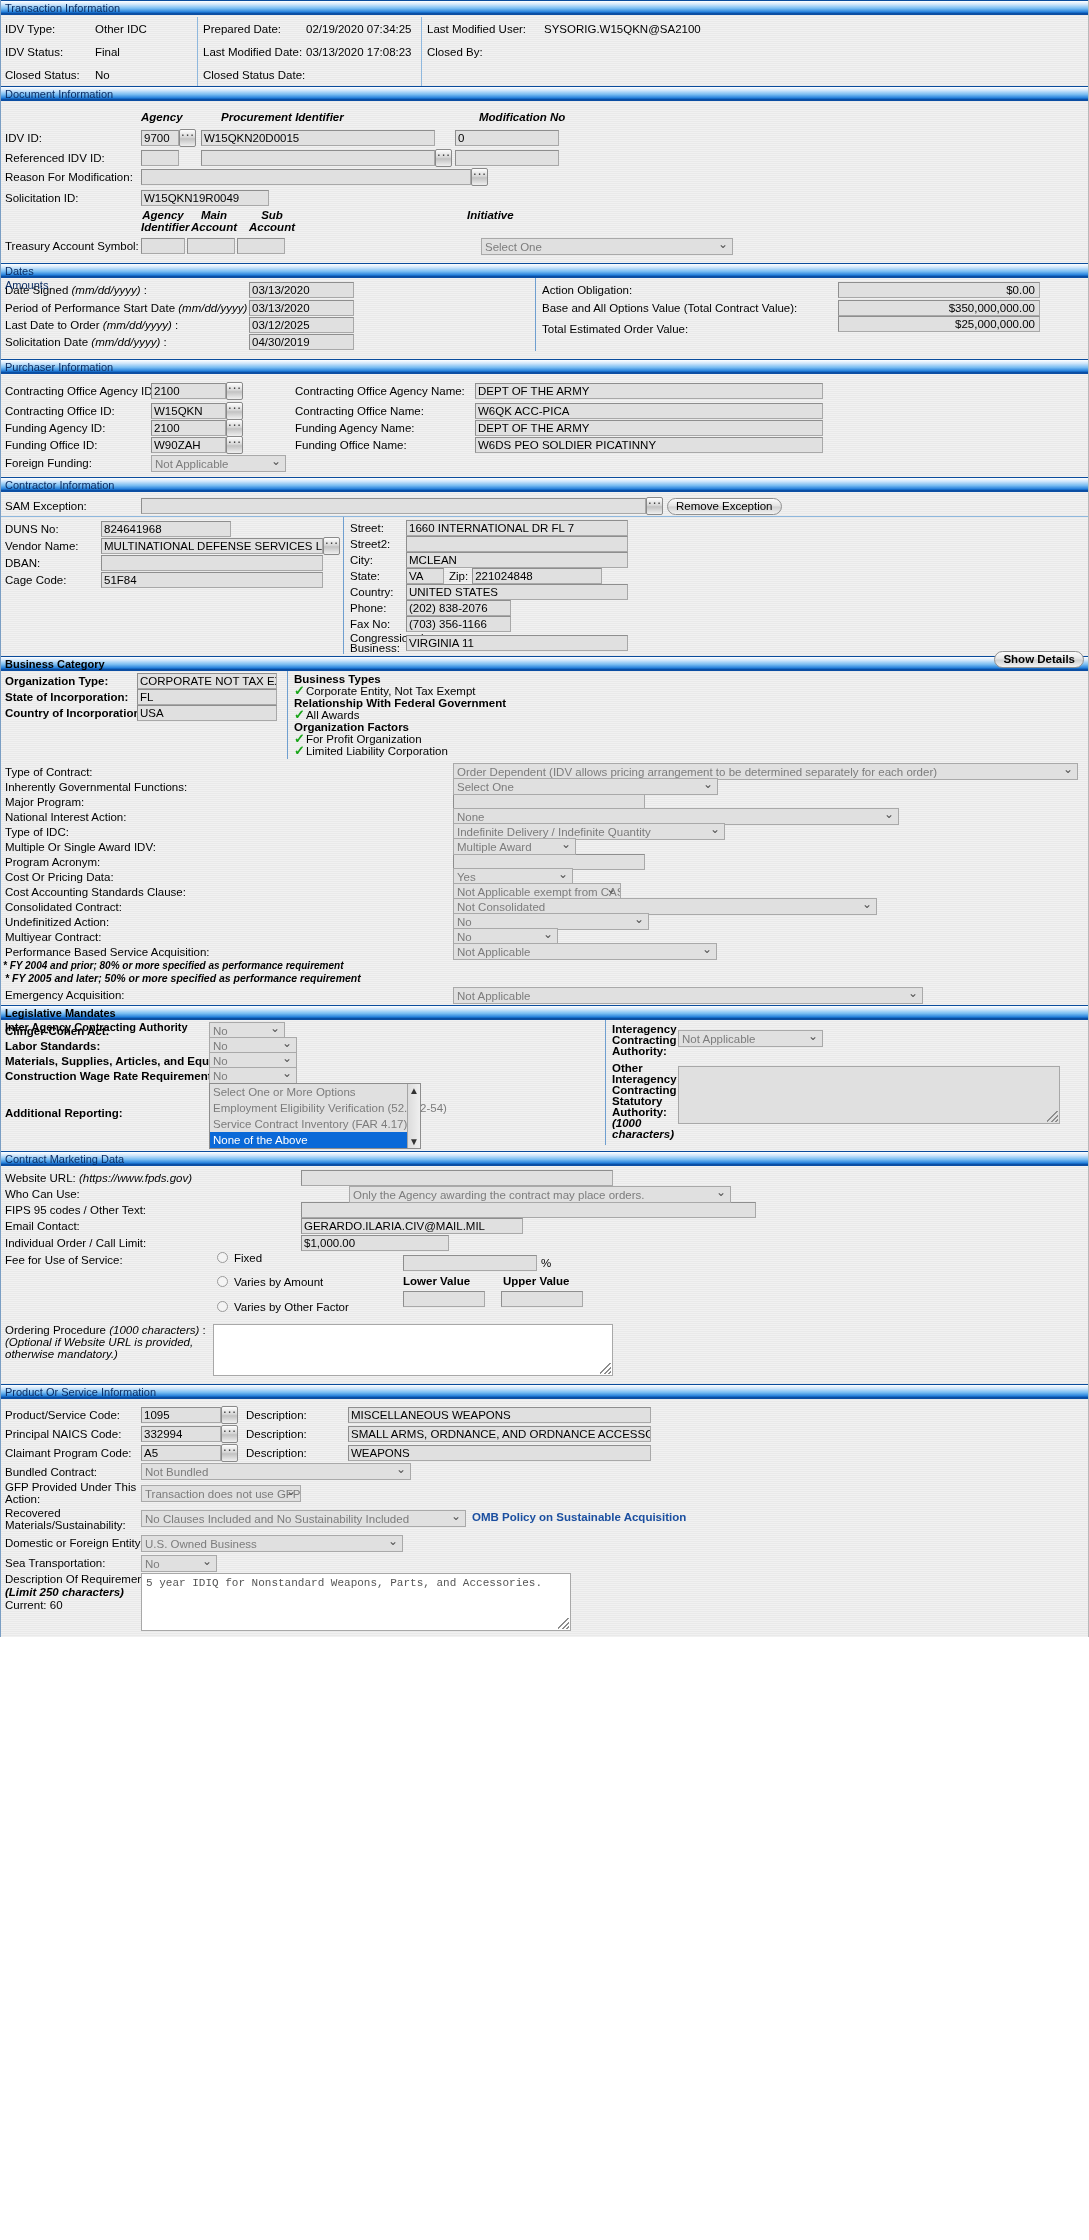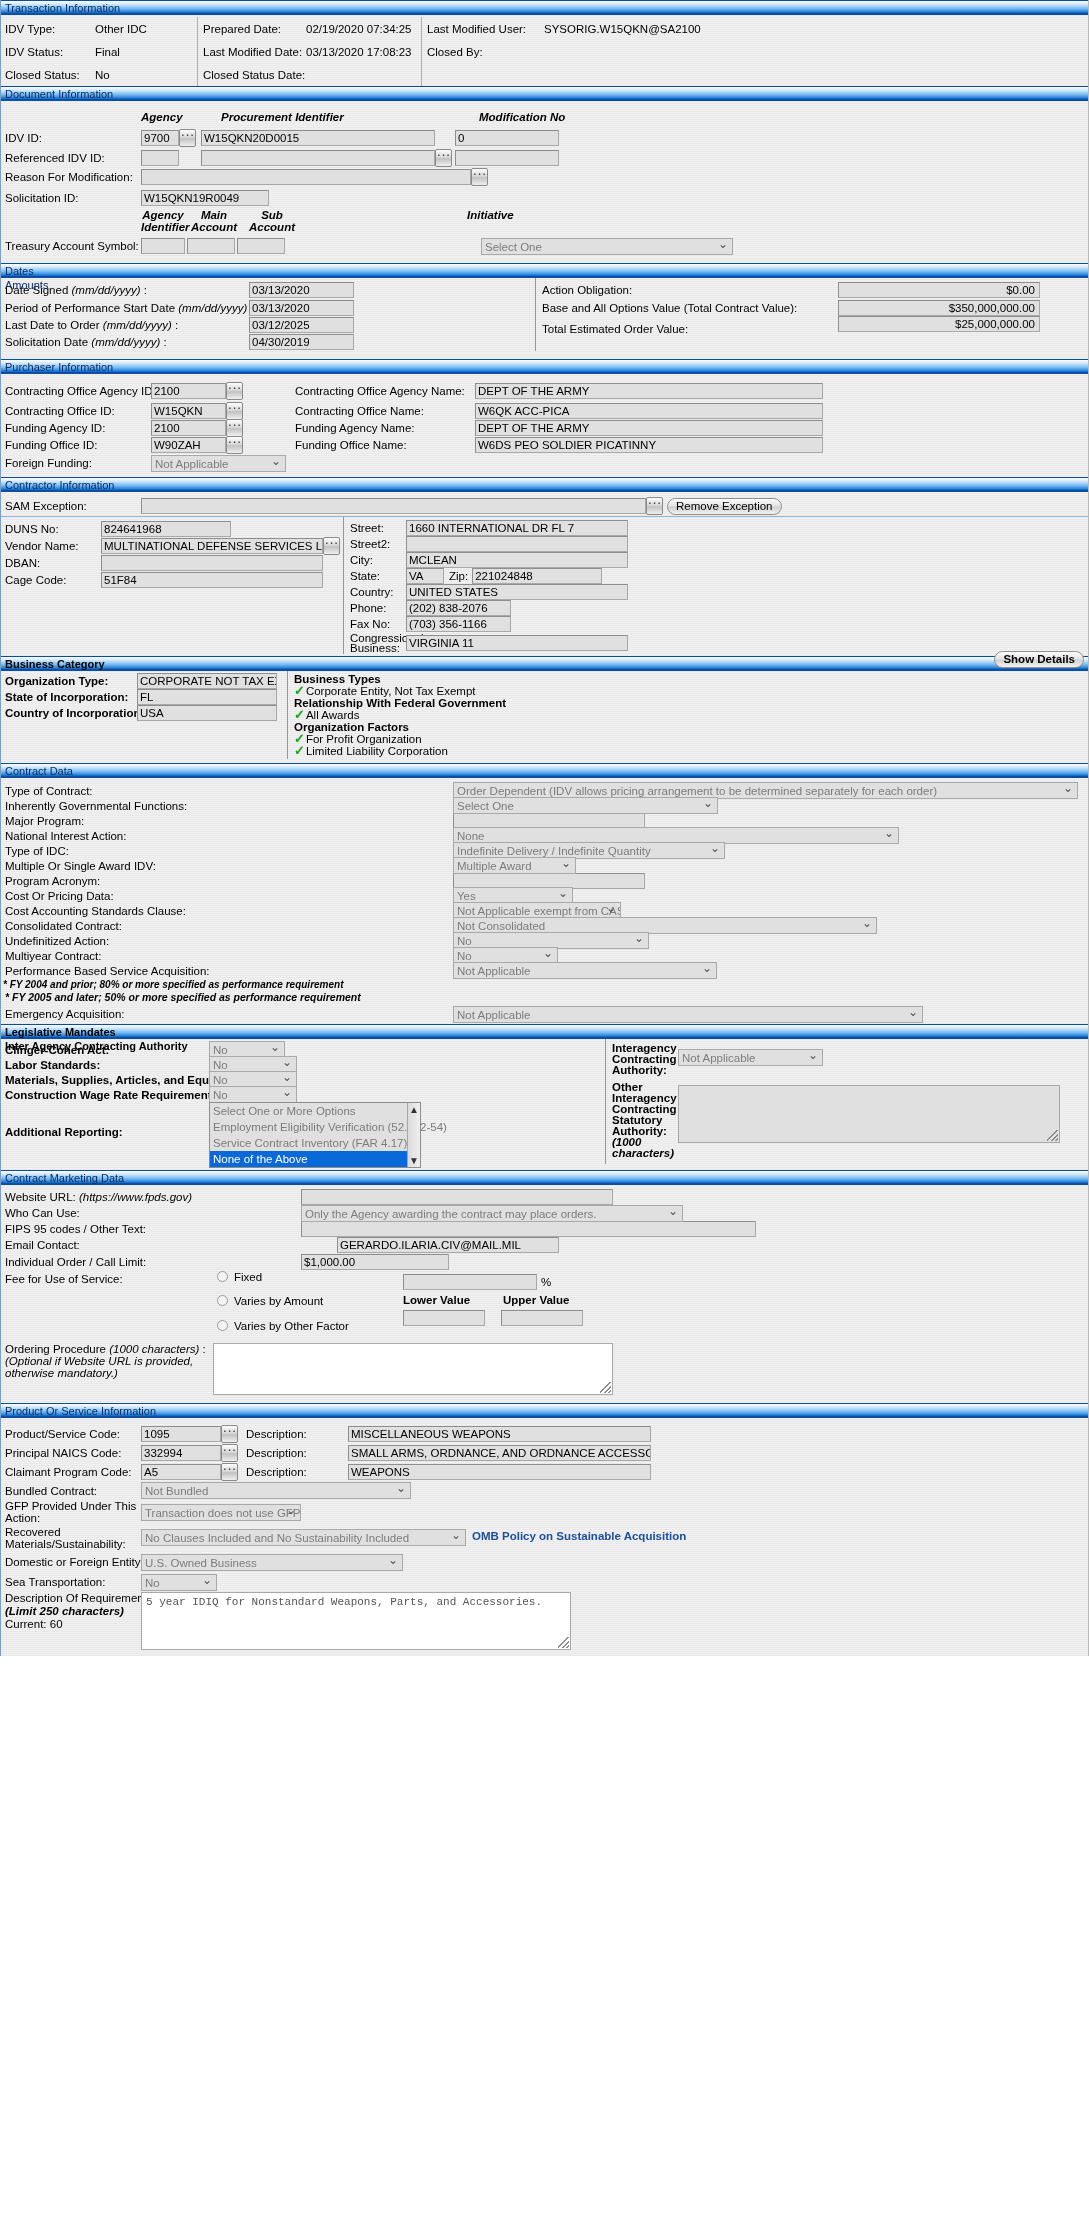--- a/index.html
+++ b/index.html
@@ -479,23 +479,20 @@
       <div style="font-weight:bold;font-size:11.5px;">Business Types</div>
       <div style="font-size:11.5px;"><span class="check">✓</span><span>Corporate Entity, Not Tax Exempt</span></div>
       <div style="font-weight:bold;font-size:11.5px;">Relationship With Federal Government</div>
       <div style="font-size:11.5px;"><span class="check">✓</span><span>All Awards</span></div>
       <div style="font-weight:bold;font-size:11.5px;">Organization Factors</div>
       <div style="font-size:11.5px;"><span class="check">✓</span><span>For Profit Organization</span></div>
       <div style="font-size:11.5px;"><span class="check">✓</span><span>Limited Liability Corporation</span></div>
     </div>
   </div>
 
-  <div class="sec-hdr" style="margin-top:4px;">
-    <span>Contract Data</span>
-  </div>
   <div style="padding-top:5px;">
     <div class="row" style="height:15px;">
       <span class="lbl" style="width:452px;padding-left:4px;">Type of Contract:</span>
       <span class="sel" style="width:625px;">Order Dependent (IDV allows pricing arrangement to be determined separately for each order)</span>
     </div>
     <div class="row" style="height:15px;">
       <span class="lbl" style="width:452px;padding-left:4px;">Inherently Governmental Functions:</span>
       <span class="sel" style="width:265px;">Select One</span>
     </div>
     <div class="row" style="height:15px;">
@@ -618,29 +615,29 @@
     <span>Contract Marketing Data</span>
   </div>
   <div style="padding-top:4px;">
     <div class="row" style="height:16px;">
       <span class="lbl" style="width:300px;padding-left:4px;">
         <span>Website URL:</span>
         <span class="lbl-i">(https://www.fpds.gov)</span>
       </span>
       <span class="fld" style="width:312px;"></span>
     </div>
-    <div class="row" style="height:16px;">
+    <div class="row" style="height:16px;gap:48px;">
       <span class="lbl" style="width:300px;padding-left:4px;">Who Can Use:</span>
       <span class="sel" style="width:382px;">Only the Agency awarding the contract may place orders.</span>
     </div>
     <div class="row" style="height:16px;">
       <span class="lbl" style="width:300px;padding-left:4px;">FIPS 95 codes / Other Text:</span>
       <span class="fld" style="width:455px;"></span>
     </div>
-    <div class="row" style="height:16px;gap:36px;">
+    <div class="row" style="height:16px;">
       <span class="lbl" style="width:300px;padding-left:4px;">Email Contact:</span>
       <span class="fld" style="width:222px;">GERARDO.ILARIA.CIV@MAIL.MIL</span>
     </div>
     <div class="row" style="height:18px;">
       <span class="lbl" style="width:300px;padding-left:4px;">Individual Order / Call Limit:</span>
       <span class="fld" style="width:148px;">$1,000.00</span>
     </div>
     <div class="row" style="align-items:flex-start;">
       <span class="lbl" style="width:216px;padding-left:4px;padding-top:2px;">Fee for Use of Service:</span>
       <div style="width:186px;">

